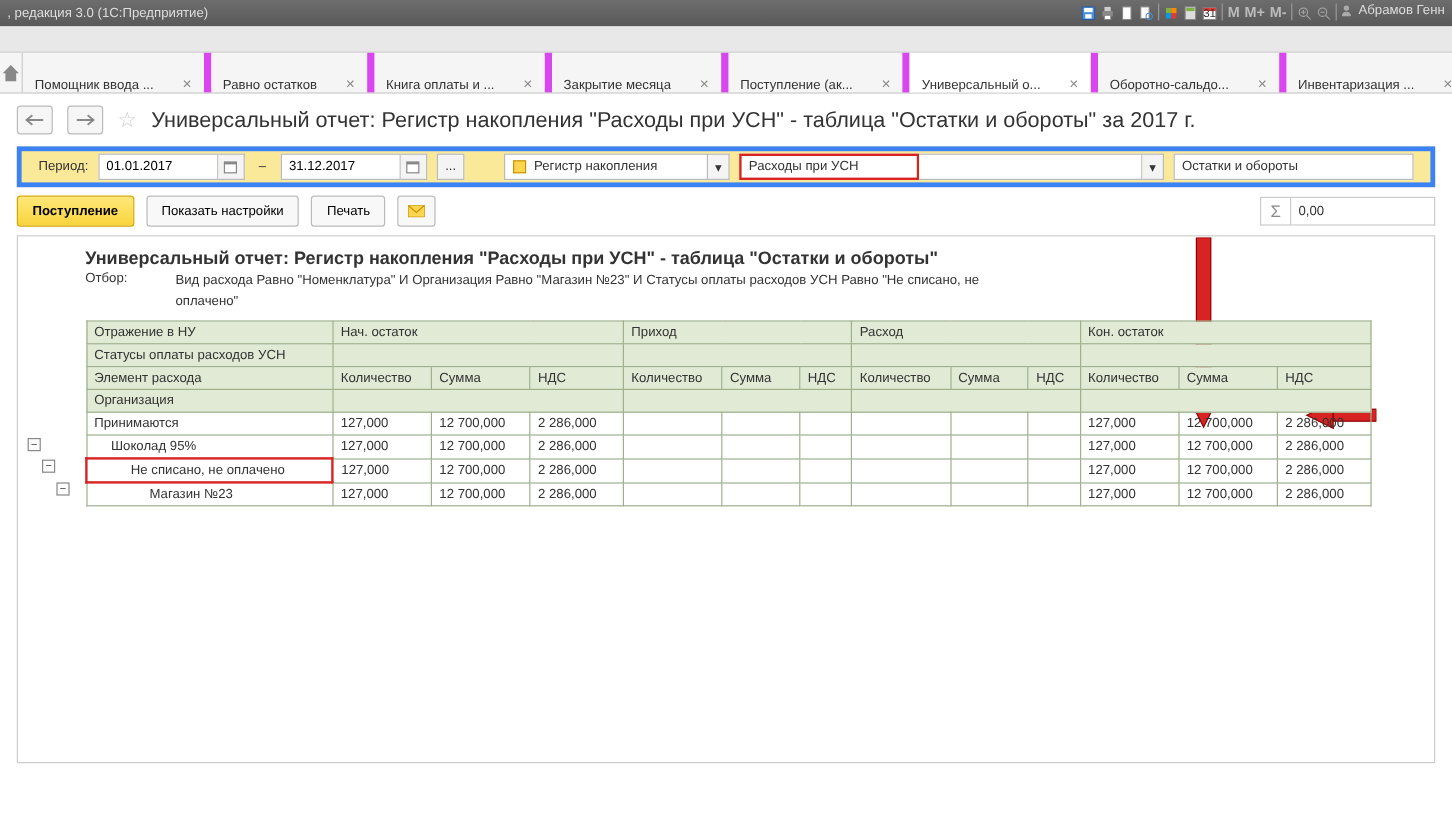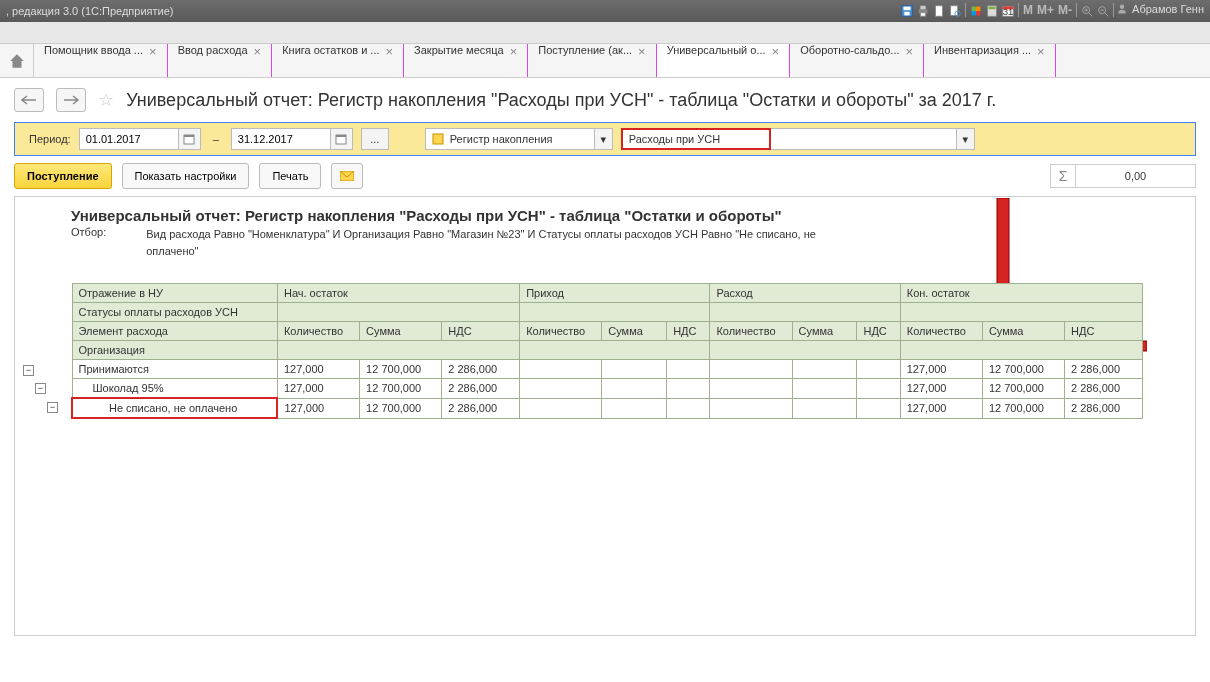--- a/index.html
+++ b/index.html
@@ -8,52 +8,52 @@
 .title-left{white-space:nowrap}
 .title-icons{display:flex;gap:0;align-items:flex-start}
 .ti{width:16px;height:16px;display:flex;align-items:center;justify-content:center;font-size:12px;cursor:pointer}
 .ti svg{width:14px;height:14px}
 .sep-v{width:1px;height:14px;background:#999;margin:0 2px}
 .m-btn{color:#bbb;font-weight:bold;padding:0 2px;cursor:pointer;font-size:12px}
 .user{display:flex;align-items:center;gap:4px;color:#ddd}
 .menubar{background:#e8e8e8;height:22px;border-bottom:1px solid #ccc}
 .tabbar{background:#f5f5f5;display:flex;height:34px;border-bottom:1px solid #ccc;align-items:stretch}
 .home-tab{width:34px;display:flex;align-items:center;justify-content:center;border-right:1px solid #ccc;cursor:pointer}
-.tab{display:flex;align-items:flex-start;padding:0 10px;border-right:1px solid #d946ef;cursor:pointer;gap:6px;min-width:0}
+.tab{display:flex;align-items:flex-end;padding:0 10px;border-right:6px solid #d946ef;cursor:pointer;gap:24px;min-width:0}
 .tab.active{background:#fff}
 .tab-label{white-space:nowrap;overflow:hidden;text-overflow:ellipsis;max-width:120px}
 .tab-close{color:#888;font-size:13px;cursor:pointer}
 .header-row{display:flex;align-items:center;height:44px;padding:0 14px;gap:12px}
 .nav-btn{width:30px;height:24px;border:1px solid #bbb;border-radius:3px;display:flex;align-items:center;justify-content:center;background:#f6f6f6;cursor:pointer}
 .star{color:#ccc;font-size:18px;cursor:pointer}
 h1{font-size:18px;font-weight:normal;color:#333}
-.param-bar{background:#fbe99a;border:1px solid #3b82f6;display:flex;align-items:center;height:34px;padding:0 14px;gap:8px;margin:0 14px}
+.param-bar{background:#fbe99a;border:4px solid #3b82f6;display:flex;align-items:center;height:34px;padding:0 14px;gap:8px;margin:0 14px}
 .param-label{}
 .date-field{display:flex;align-items:flex-start}
 .date-input{width:100px;height:22px;border:1px solid #bbb;background:#fff;padding:0 6px}
 .date-btn{width:22px;height:22px;border:1px solid #bbb;border-left:none;background:#f4f4f4;display:flex;align-items:center;justify-content:center;cursor:pointer}
 .dash{margin:0 4px}
 .dots-btn{width:28px;height:22px;border:1px solid #bbb;background:#f4f4f4;cursor:pointer;display:flex;align-items:center;justify-content:center}
 .combo{display:flex;align-items:center}
 .combo-input{height:22px;border:1px solid #bbb;background:#fff;padding:0 6px;display:flex;align-items:center;gap:6px}
 .combo-btn{width:18px;height:22px;border:1px solid #bbb;border-left:none;background:#f4f4f4;display:flex;align-items:center;justify-content:center;cursor:pointer}
 .combo-red{border:2px solid #d82323}
 .action-bar{display:flex;align-items:center;height:40px;padding:0 14px;gap:10px}
 .btn-yellow{background:linear-gradient(#ffe87a,#f8d43c);border:1px solid #d4a800;height:26px;padding:0 12px;border-radius:3px;font-weight:bold;cursor:pointer}
 .btn-plain{background:#f8f8f8;border:1px solid #bbb;height:26px;padding:0 12px;border-radius:3px;cursor:pointer}
 .btn-small{width:32px;height:26px;border:1px solid #bbb;border-radius:3px;background:#f8f8f8;display:flex;align-items:center;justify-content:center;cursor:pointer}
 .spacer{flex:1}
 .sum-box{display:flex;align-items:center;gap:0}
 .sigma{width:26px;height:24px;border:1px solid #ccc;display:flex;align-items:center;justify-content:center;color:#888;font-size:14px}
-.sum-val{width:120px;height:24px;border:1px solid #ccc;border-left:none;text-align:center;padding:0 6px;line-height:22px}
+.sum-val{width:120px;height:24px;border:1px solid #ccc;border-left:none;text-align:left;padding:0 6px;line-height:22px}
 .report-wrap{margin:0 14px;border:1px solid #ccc;height:440px;overflow:auto;position:relative}
 .report-inner{padding:10px 10px 10px 56px;position:relative}
 .report-title{font-size:15px;font-weight:bold;margin-bottom:2px}
 .report-sub{font-size:15px;font-weight:bold;margin-bottom:8px}
-.filter-row{display:flex;gap:40px;font-size:11px;margin-bottom:24px;max-width:800px}
+.filter-row{display:flex;gap:40px;font-size:11px;margin-bottom:8px;max-width:800px}
 .filter-label{}
 .filter-text{flex:1;line-height:1.5}
 table.rep{border-collapse:collapse;width:1072px}
 table.rep th,table.rep td{border:1px solid #9eb08e;padding:3px 6px;text-align:left;font-size:11px;height:18px}
 table.rep th{background:#e0ead4;font-weight:normal}
 table.rep .num{text-align:left}
 .red-box{border:2px solid #d82323 !important}
 .tree-col{position:absolute;left:8px;top:164px;width:44px}
 .tree-line{display:flex;align-items:center;height:18.6px}
 .tree-sq{width:11px;height:11px;border:1px solid #888;display:flex;align-items:center;justify-content:center;font-size:9px;line-height:1;cursor:pointer;background:#fff}
@@ -154,25 +154,25 @@
     <svg width="18" height="18" viewBox="0 0 16 16">
         <path d="M2 8 L8 2 L14 8 L12 8 L12 14 L4 14 L4 8 Z" fill="#888"></path>
       </svg>
   </div>
   <div id="tabs-container" style="display:flex">
       <div class="tab">
         <span class="tab-label">Помощник ввода ...</span>
         <span class="tab-close">×</span>
       </div>
       <div class="tab">
-        <span class="tab-label">Ввод расхода</span>
-        <span class="tab-close">×</span>
-      </div>
-      <div class="tab">
-        <span class="tab-label">Книга остатков и ...</span>
+        <span class="tab-label">Равно остатков</span>
+        <span class="tab-close">×</span>
+      </div>
+      <div class="tab">
+        <span class="tab-label">Книга оплаты и ...</span>
         <span class="tab-close">×</span>
       </div>
       <div class="tab">
         <span class="tab-label">Закрытие месяца</span>
         <span class="tab-close">×</span>
       </div>
       <div class="tab">
         <span class="tab-label">Поступление (ак...</span>
         <span class="tab-close">×</span>
       </div>
@@ -237,20 +237,25 @@
       <span>Регистр накопления</span>
     </div>
     <div class="combo-btn">▾</div>
   </div>
   <div class="combo">
     <div class="combo-input combo-red" style="width:150px">
       <span>Расходы при УСН</span>
     </div>
     <div class="combo-input" style="width:186px;border-left:none"></div>
     <div class="combo-btn">▾</div>
+  </div>
+  <div class="combo">
+    <div class="combo-input" style="width:200px">
+      <span>Остатки и обороты</span>
+    </div>
   </div>
 </div>
 
 <div class="action-bar">
   <button class="btn-yellow">Поступление</button>
   <button class="btn-plain">Показать настройки</button>
   <button class="btn-plain">Печать</button>
   <div class="btn-small">
       <svg width="14" height="10" viewBox="0 0 14 10">
         <rect x="0" y="0" width="14" height="10" fill="#ffd54f" stroke="#c79100"></rect>
@@ -366,20 +371,35 @@
             <td class="num"></td>
             <td class="num"></td>
             <td class="num"></td>
             <td class="num"></td>
             <td class="num"></td>
             <td class="num"></td>
             <td class="num">127,000</td>
             <td class="num">12 700,000</td>
             <td class="num">2 286,000</td>
           </tr>
+          <tr>
+            <td style="padding-left:52px">Магазин №23</td>
+            <td class="num">127,000</td>
+            <td class="num">12 700,000</td>
+            <td class="num">2 286,000</td>
+            <td class="num"></td>
+            <td class="num"></td>
+            <td class="num"></td>
+            <td class="num"></td>
+            <td class="num"></td>
+            <td class="num"></td>
+            <td class="num">127,000</td>
+            <td class="num">12 700,000</td>
+            <td class="num">2 286,000</td>
+          </tr>
         </tbody>
     </table>
 
     <div class="tree-col">
       <div class="tree-line">
           <span class="tree-sq">−</span>
         </div>
       <div class="tree-line">
           <span class="indent2"></span>
           <span class="tree-sq">−</span>

